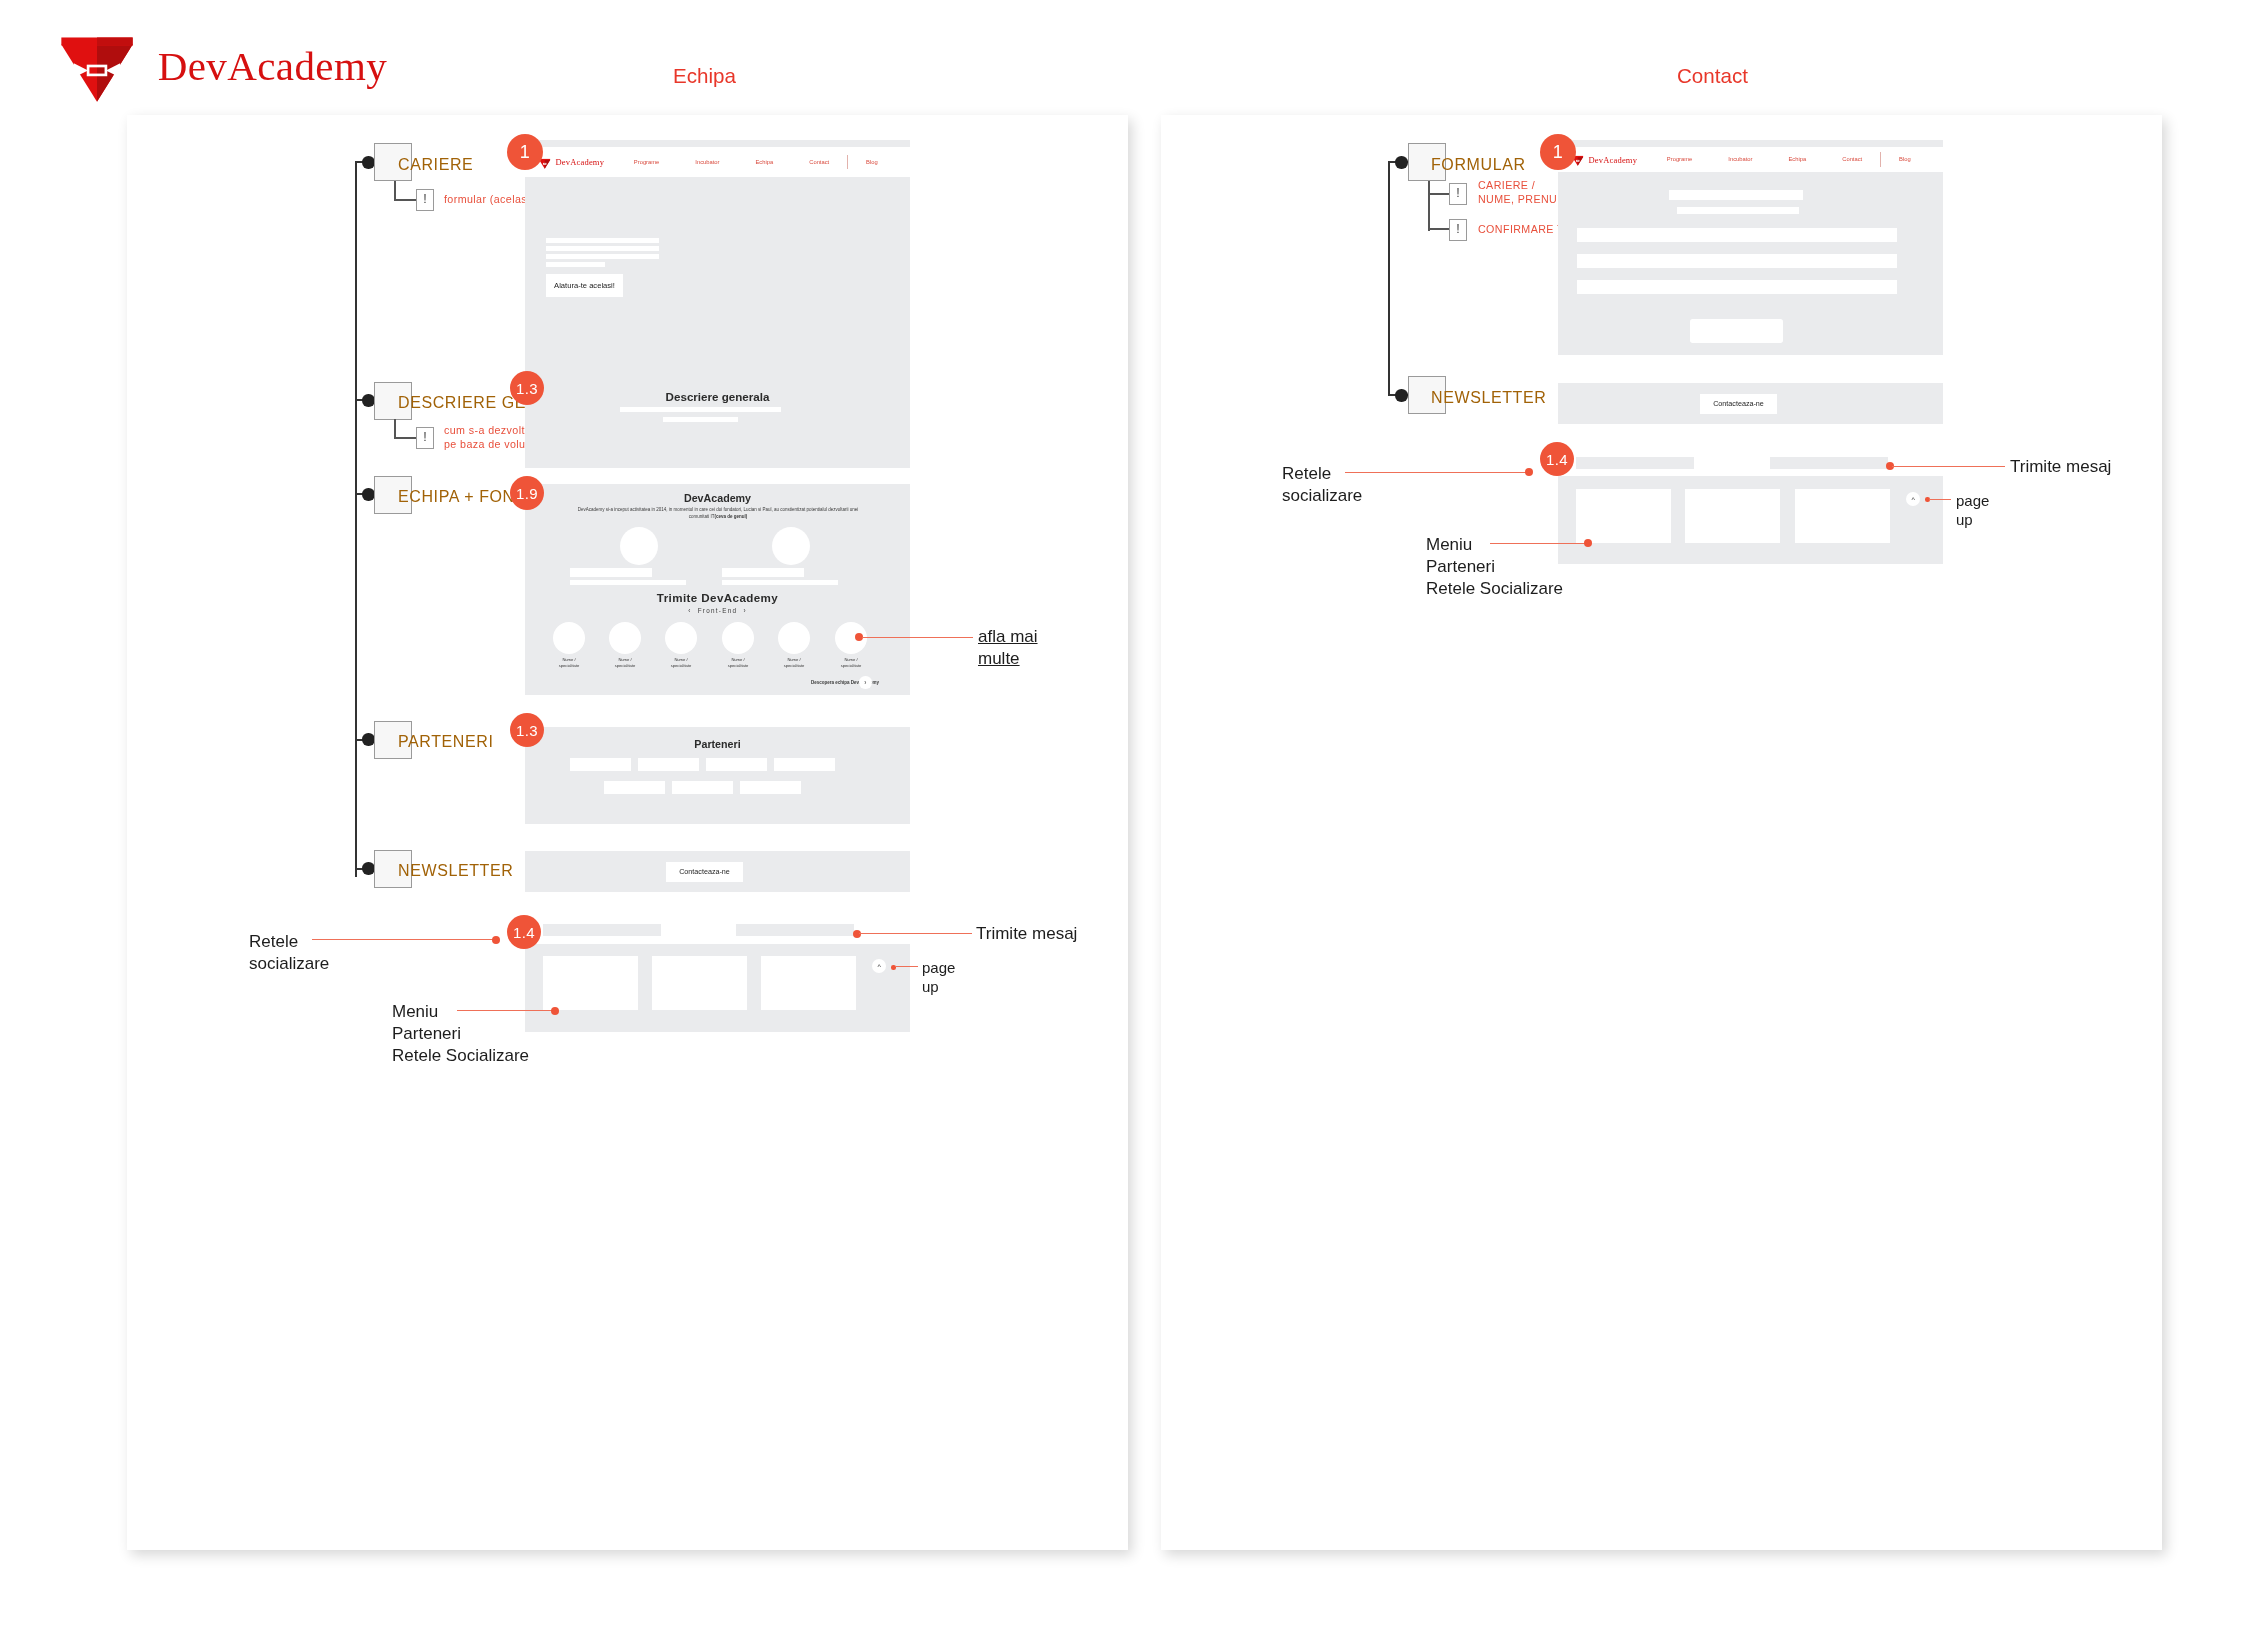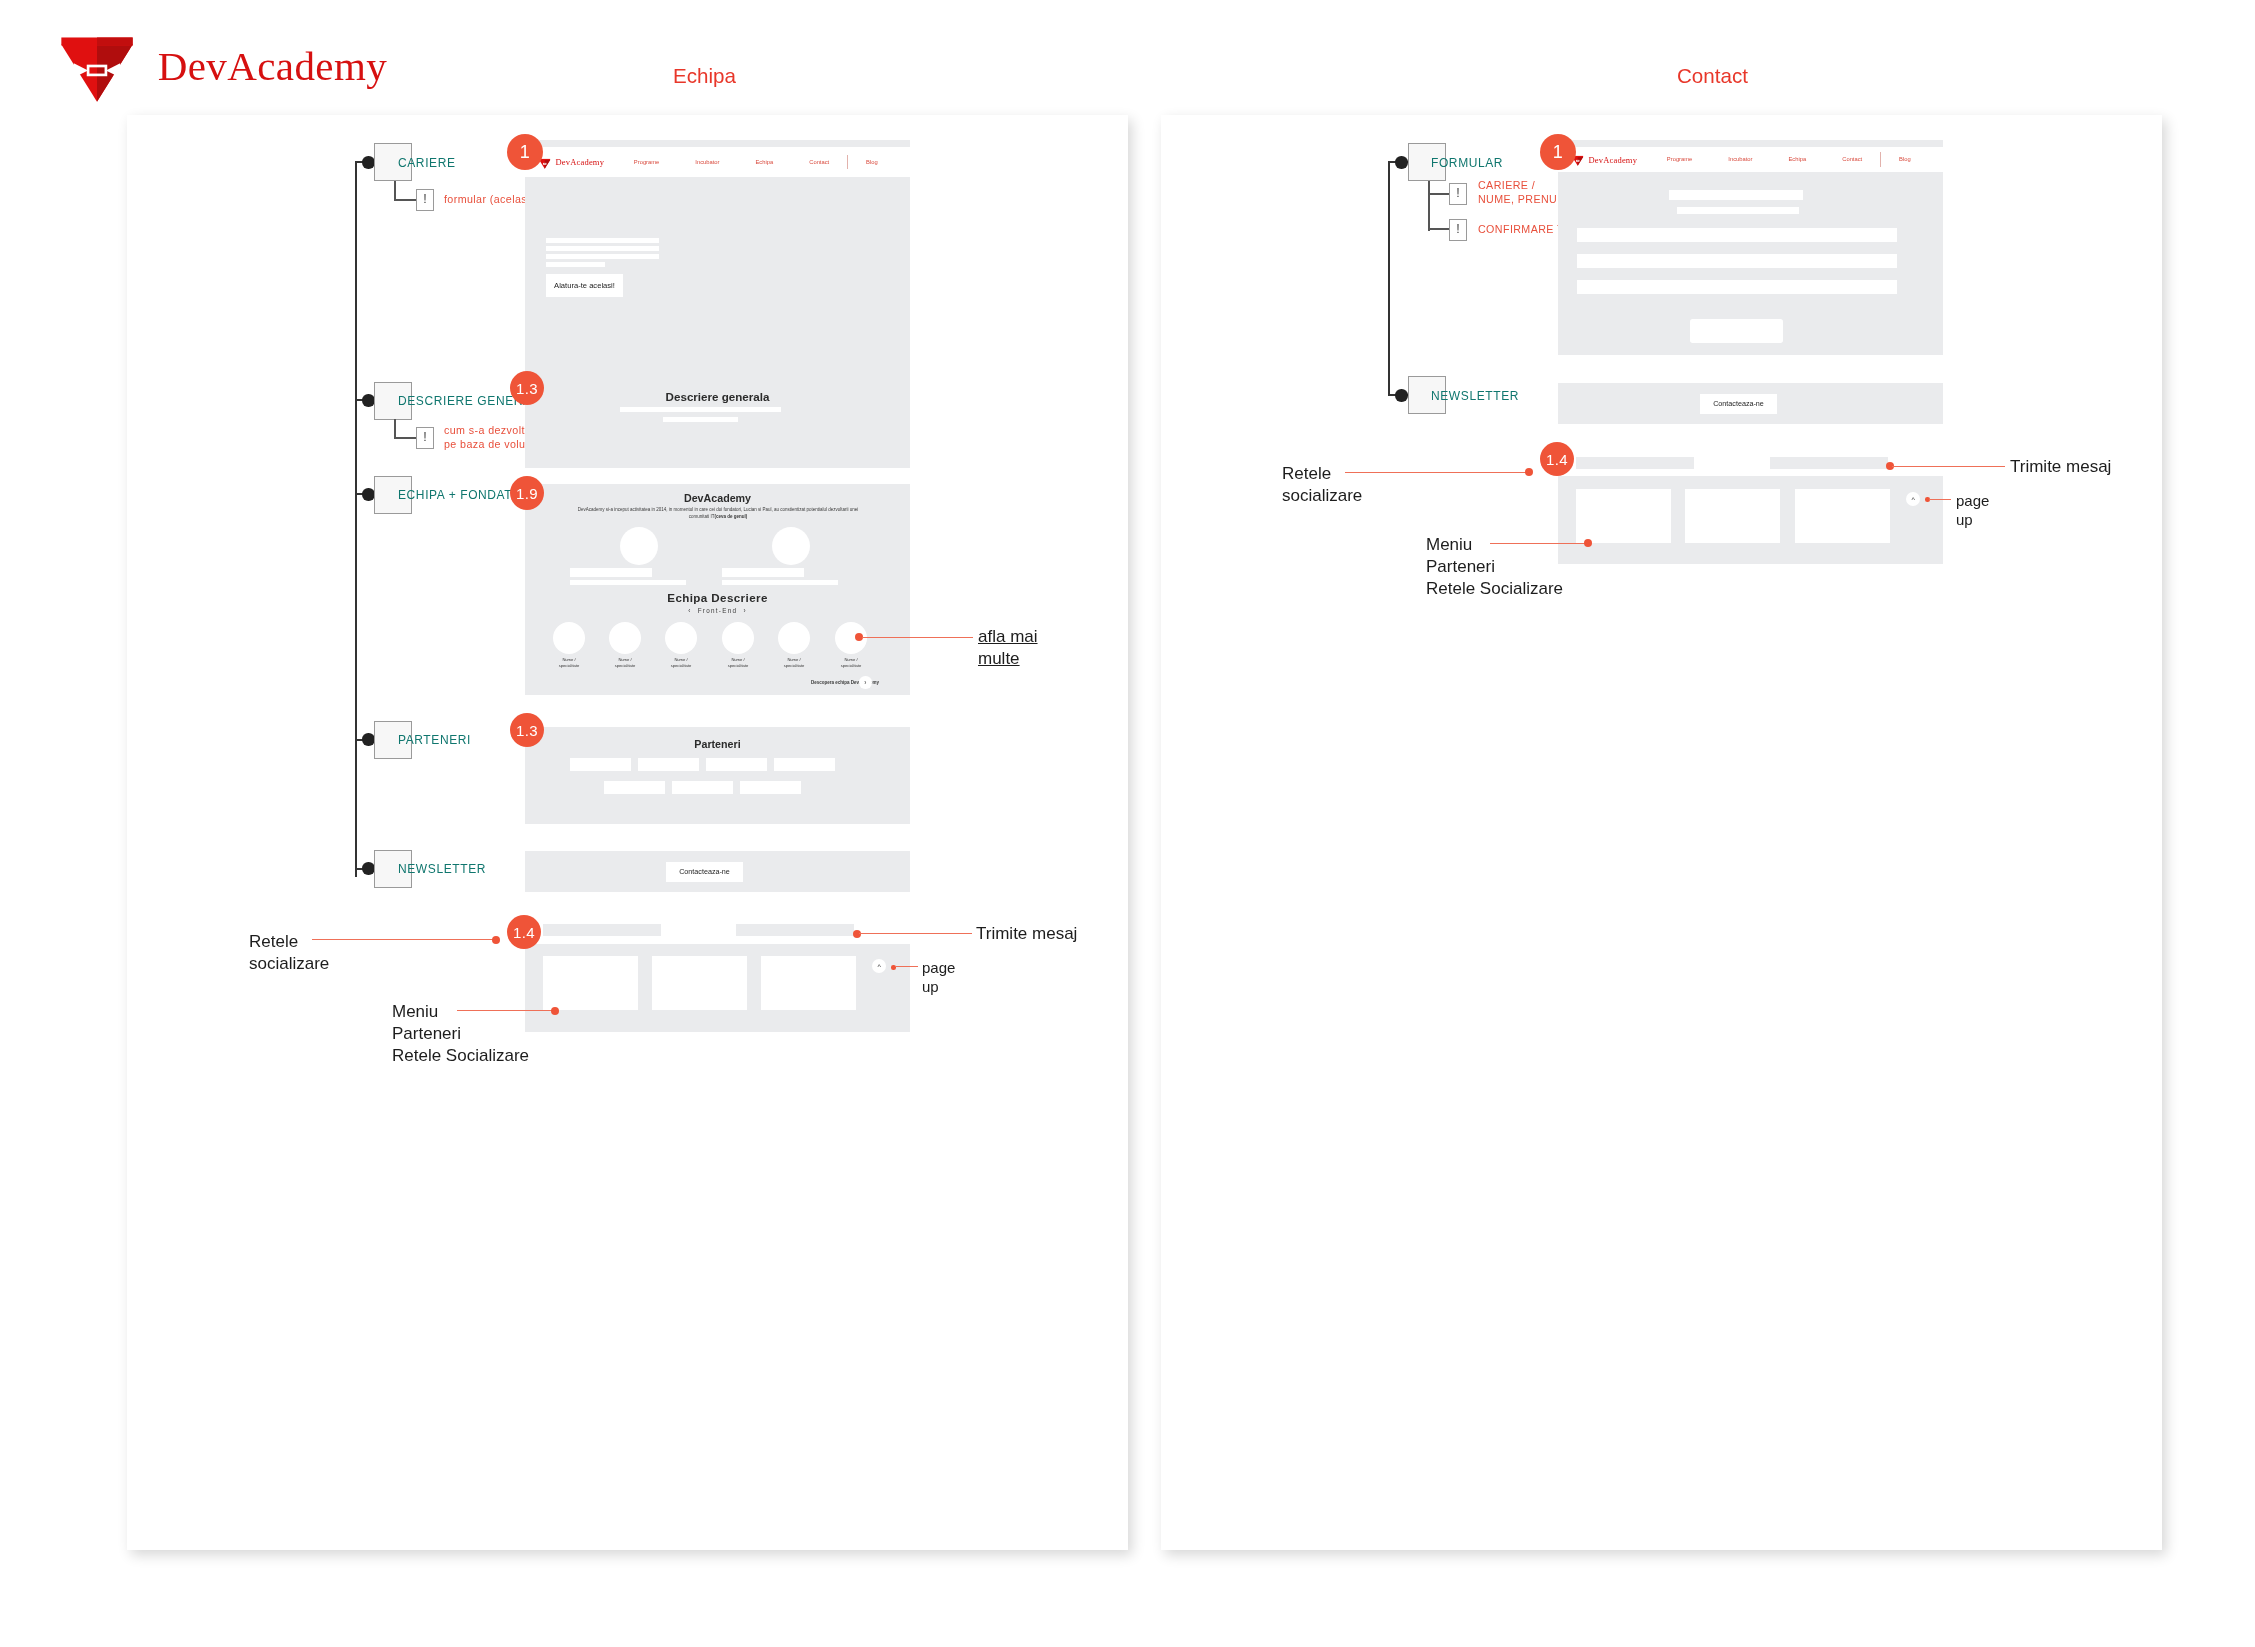--- a/index.html
+++ b/index.html
@@ -24,21 +24,21 @@
   .sheet { position:absolute; background:#fff; box-shadow: 3.6px 4.5px 12.5px rgba(0,0,0,.16); }
   #sheet-left  { left:127px; top:115px; width:1001px; height:1435px; }
   #sheet-right { left:1161px; top:115px; width:1001px; height:1435px; }
 
   
   .tree { position:absolute; }
   .spine { position:absolute; width:1.8px; background:#333; }
   .branch { position:absolute; height:1.8px; background:#333; }
   .node-dot { position:absolute; width:12.5px; height:12.5px; border-radius:50%; background:#222; }
   .node-box { position:absolute; width:38px; height:38px; border:0.9px solid #9a9a9a; background:#f7f7f7; }
-  .node-label { position:absolute; font-size:12px; color:#0f766e; letter-spacing:0.6px; white-space:nowrap; }
+  .node-label { position:absolute; font-size:16px; color:#a16207; letter-spacing:0.6px; white-space:nowrap; }
   .sub-box { position:absolute; width:18px; height:21.5px; border:0.9px solid #9a9a9a; background:#fff;
              color:#444; font-size:12.5px; line-height:19.7px; text-align:center; }
   .sub-label { position:absolute; font-size:10.7px; color:#e8503c; letter-spacing:0.4px; line-height:1.35; white-space:pre; }
   .sub-link { position:absolute; width:21.5px; height:1.8px; background:#555; }
   .sub-vert { position:absolute; width:1.8px; background:#555; }
 
   
   .badge { position:absolute; border-radius:50%; background:#ef5438; color:#fff;
            display:flex; align-items:center; justify-content:center;
            font-size:18px; letter-spacing:0.4px; z-index:6; }
@@ -175,21 +175,21 @@
   <div class="wf" style="left:525px; top:484px; width:385px; height:211px;"></div>
   <div class="wf-title" style="left:525px; top:492px; width:385px; font-size:10.7px;">DevAcademy</div>
   <div class="wf-sub" style="left:570px; top:507px; width:296px; font-size:4.5px; line-height:1.55;"><span>DevAcademy si-a inceput activitatea in 2014, in momentul in care cei doi fondatori, Lucian si Paul, au constientizat potentialul dezvoltarii unei comunitati IT</span><b>(ceva de genul)</b></div>
   <div class="circle" style="left:620px; top:527px; width:38px; height:38px;"></div>
   <div class="circle" style="left:772px; top:527px; width:38px; height:38px;"></div>
   <div class="wf-white" style="left:570px; top:568px; width:82px; height:9px;"></div>
   <div class="wf-white" style="left:722px; top:568px; width:82px; height:9px;"></div>
   <div class="wf-white" style="left:570px; top:580px; width:116px; height:4.5px;"></div>
   <div class="wf-white" style="left:722px; top:580px; width:116px; height:4.5px;"></div>
 
-  <div class="wf-title" style="left:525px; top:591px; width:385px; font-size:11.6px; letter-spacing:0.4px;">Echipa Descriere</div>
+  <div class="wf-title" style="left:525px; top:591px; width:385px; font-size:11.6px; letter-spacing:0.4px;">Trimite DevAcademy</div>
   <div class="wf-sub" style="left:525px; top:607px; width:385px; font-size:6.3px; letter-spacing:1.3px;"><span>‹</span>&nbsp;&nbsp;<span>Front-End</span>&nbsp;&nbsp;<span>›</span></div>
 
   <div class="circle" style="left:553px; top:622px; width:32px; height:32px;"></div>
   <div class="avatar-cap" style="left:544px; top:657px; width:50px;">Nume /
 specialitate</div>
   <div class="circle" style="left:609px; top:622px; width:32px; height:32px;"></div>
   <div class="avatar-cap" style="left:600px; top:657px; width:50px;">Nume /
 specialitate</div>
   <div class="circle" style="left:665px; top:622px; width:32px; height:32px;"></div>
   <div class="avatar-cap" style="left:656px; top:657px; width:50px;">Nume /

